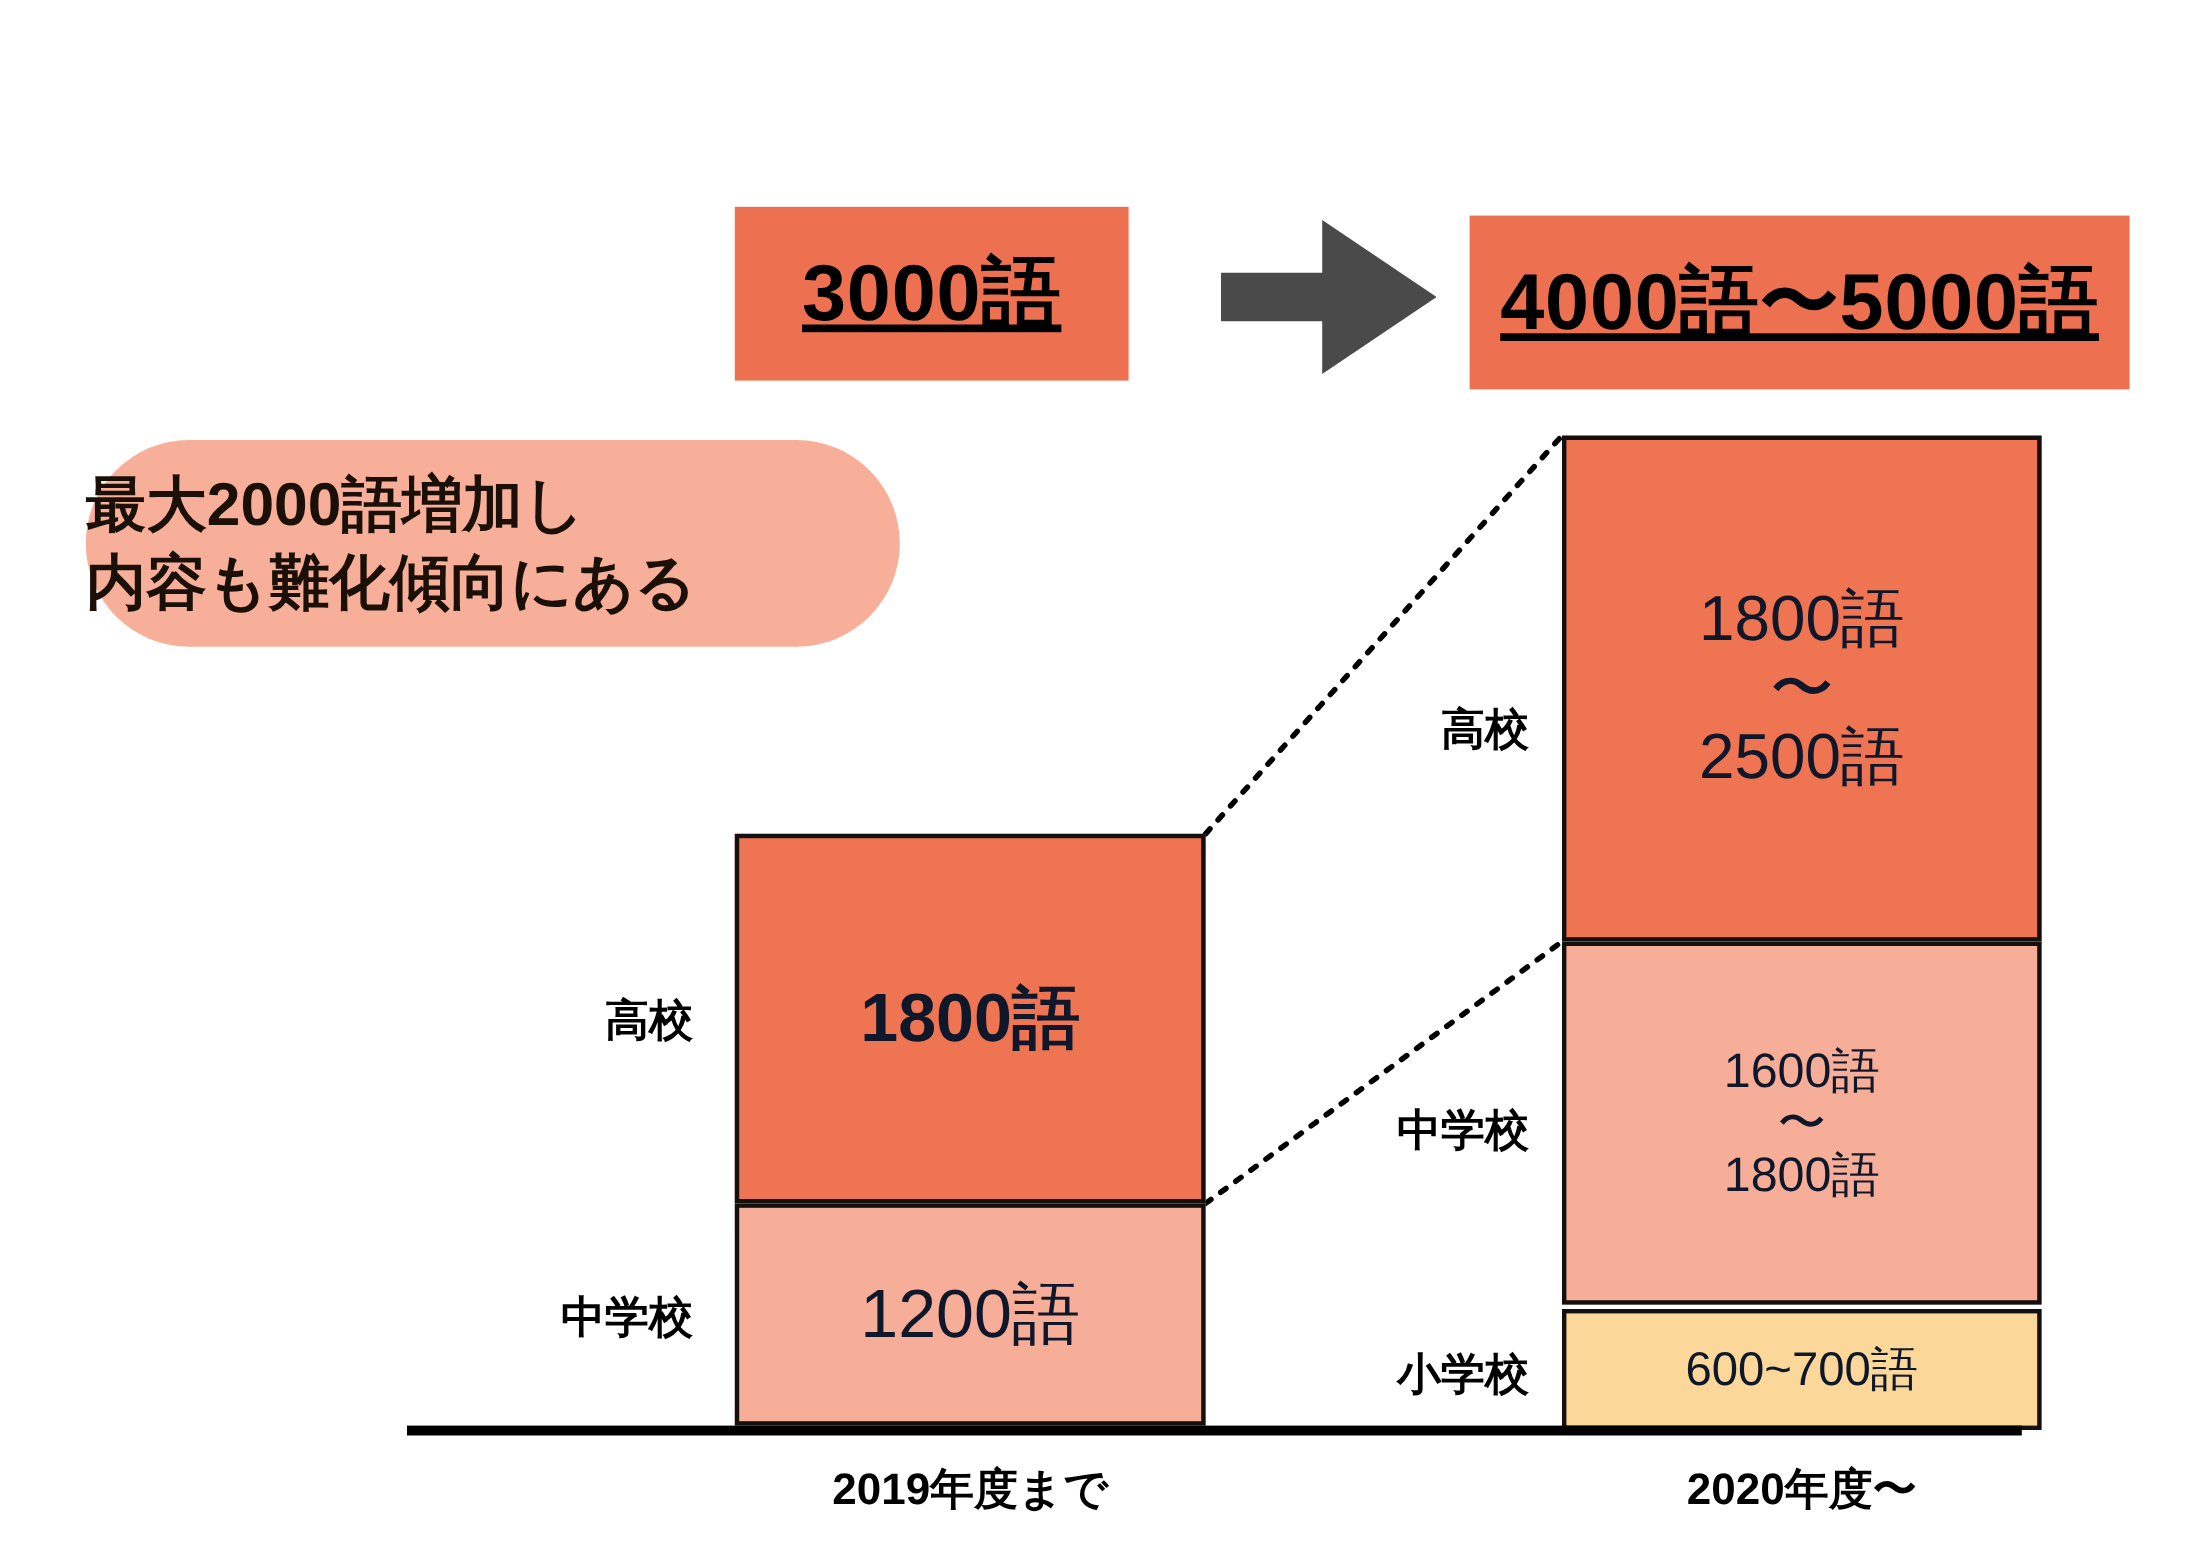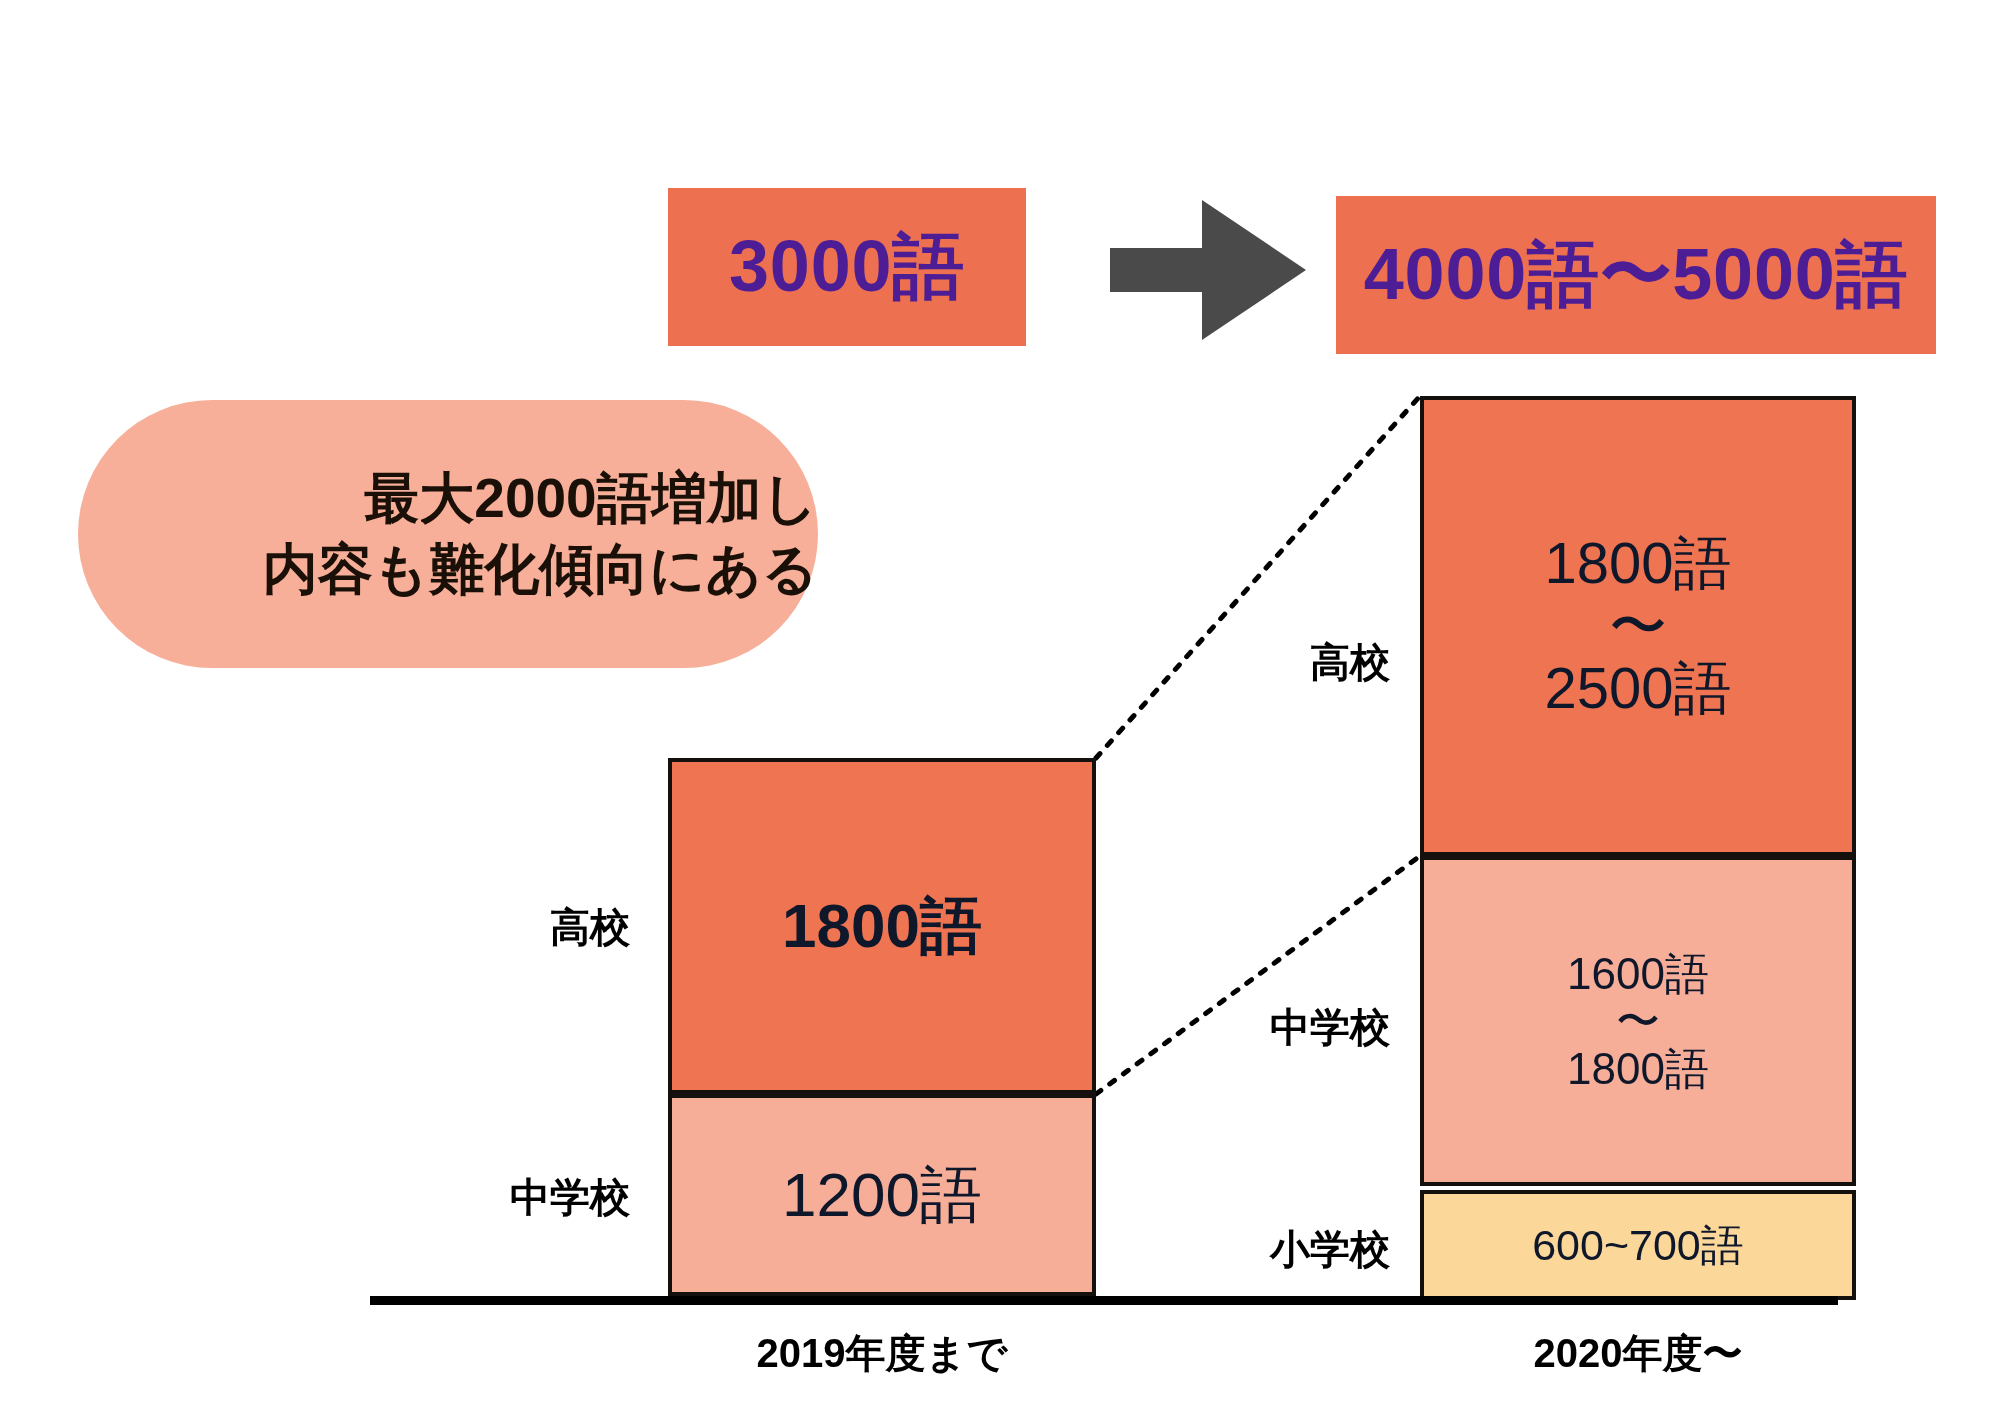--- a/index.html
+++ b/index.html
@@ -16,27 +16,28 @@
     width: 2000px;
     height: 1414px;
     background: #ffffff;
     overflow: hidden;
   }
 
   
   .banner-box {
     position: absolute;
     background: #ED7050;
-    color: #4c1d95;
+    color: #000000;
     display: flex;
     align-items: center;
     justify-content: center;
     font-weight: 700;
     letter-spacing: 0.01em;
     white-space: nowrap;
+    text-decoration: underline;
   }
   #banner-before {
     left: 668px;
     top: 188px;
     width: 358px;
     height: 158px;
     font-size: 72px;
   }
   #banner-after {
     left: 1336px;
@@ -52,26 +53,26 @@
     width: 196px;
     height: 140px;
   }
 
   
   #callout {
     position: absolute;
     left: 78px;
     top: 400px;
     width: 740px;
-    height: 268px;
+    height: 188px;
     background: #F7AF99;
     border-radius: 134px;
     display: flex;
     flex-direction: column;
-    align-items: flex-end;
+    align-items: flex-start;
     justify-content: center;
     line-height: 1.30;
   }
   .callout-line {
     font-size: 55px;
     font-weight: 700;
     color: #1a1008;
     white-space: nowrap;
   }
 

